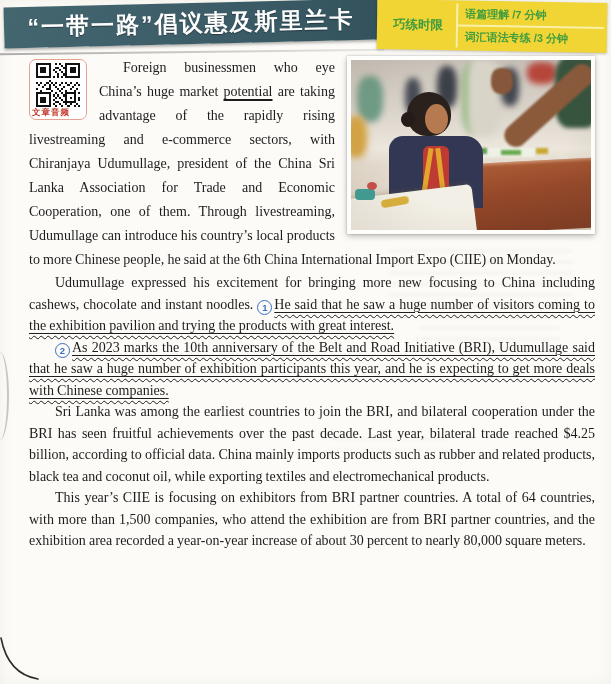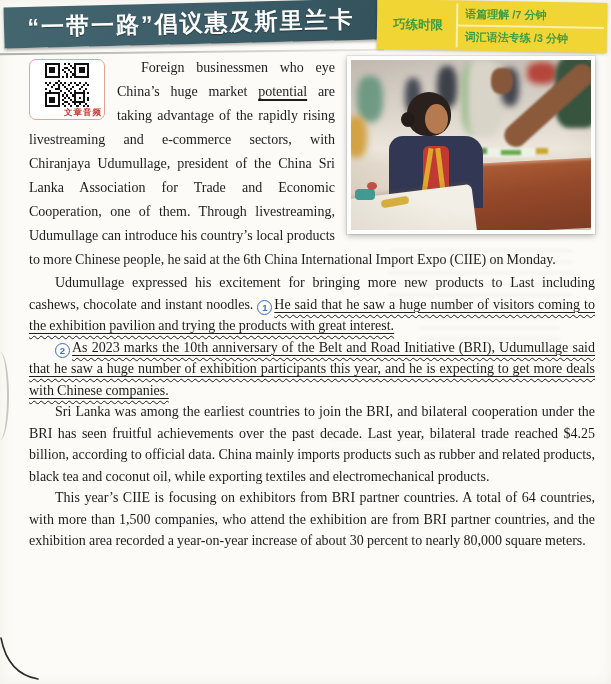--- a/index.html
+++ b/index.html
@@ -65,21 +65,21 @@
         text-decoration-thickness:1px; text-underline-offset:2.5px; }
   .mk {
     display:inline-block; width:13px; height:13px; line-height:13px;
     border:1.3px solid #3a6fc4; border-radius:50%; color:#3a6fc4;
     font-size:9.5px; text-align:center; font-family:"Liberation Sans",sans-serif;
     font-weight:bold; vertical-align:-2px; margin-right:2px; text-indent:0;
   }
 
   
   .qrbox {
-    float:left; width:76px; margin:3px 12px 3px 0; text-align:right;
+    float:left; width:58px; margin:3px 12px 3px 0; text-align:left;
     border:1.5px solid #e7a193; border-radius:7px; background:#fff;
     padding:3px 2px 2px; box-sizing:border-box; text-indent:0;
   }
   .qr-svg { width:44px; height:44px; display:block; margin:0 auto; }
   .qrlabel {
     display:block; color:#c0392b; font-size:8.5px; font-weight:bold;
     font-family:"Liberation Sans", sans-serif; letter-spacing:1px; line-height:10px;
   }
 
   
@@ -285,21 +285,21 @@
               <rect x="18" y="20" width="1" height="1"></rect>
             <rect x="20" y="20" width="1" height="1"></rect>
           </g>
         </svg>
         <span class="qrlabel">文章音频</span>
       </span>
 
       <span>Foreign businessmen who eye China’s huge market </span><span class="word-u">potential</span><span> are taking advantage of the rapidly rising livestreaming and e-commerce sectors, with Chiranjaya Udumullage, president of the China Sri Lanka Association for Trade and Economic Cooperation, one of them. Through livestreaming, Udumullage can introduce his country’s local products to more Chinese people, he said at the 6th China International Import Expo (CIIE) on Monday.</span>
     </p>
 
-    <p class="para"><span>Udumullage expressed his excitement for bringing more new products to Last including cashews, chocolate and instant noodles. </span><span class="mk">1</span><span class="uw"><span class="us">He said that he saw a huge number of visitors coming to the exhibition pavilion and trying the products with great interest.</span></span></p>
+    <p class="para"><span>Udumullage expressed his excitement for bringing more new focusing to China including cashews, chocolate and instant noodles. </span><span class="mk">1</span><span class="uw"><span class="us">He said that he saw a huge number of visitors coming to the exhibition pavilion and trying the products with great interest.</span></span></p>
 
 
     <p class="para"><span class="mk">2</span><span class="uw"><span class="us">As 2023 marks the 10th anniversary of the Belt and Road Initiative (BRI), Udumullage said that he saw a huge number of exhibition participants this year, and he is expecting to get more deals with Chinese companies.</span></span></p>
 
     <p class="para">Sri Lanka was among the earliest countries to join the BRI, and bilateral cooperation under the BRI has seen fruitful achievements over the past decade. Last year, bilateral trade reached $4.25 billion, according to official data. China mainly imports products such as rubber and related products, black tea and coconut oil, while exporting textiles and electromechanical products.</p>
 
     <p class="para">This year’s CIIE is focusing on exhibitors from BRI partner countries. A total of 64 countries, with more than 1,500 companies, who attend the exhibition are from BRI partner countries, and the exhibition area recorded a year-on-year increase of about 30 percent to nearly 80,000 square meters.</p>
 
   </div>
 

